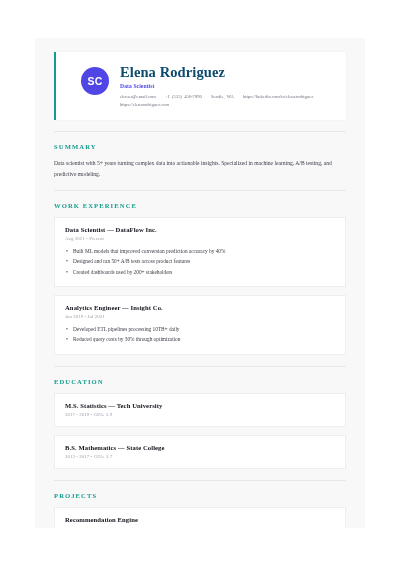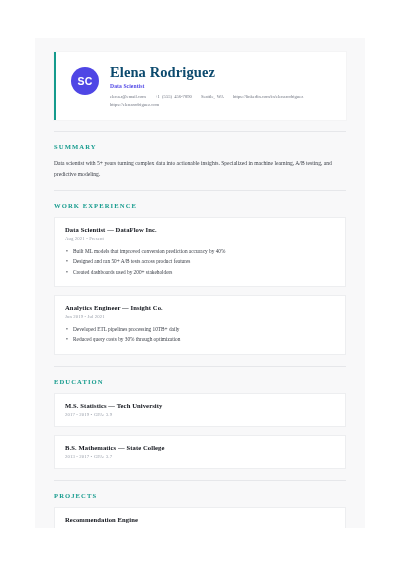--- a/index.html
+++ b/index.html
@@ -28,21 +28,21 @@
   .page-inner {
     padding: 14px 19px 0 19px;
   }
 
   
   .header-card {
     background: #ffffff;
     border-left: 2px solid #159b8d;
     display: flex;
     align-items: flex-start;
-    padding: 12px 12px 11px 15px;
+    padding: 12px 12px 11px 25px;
     box-shadow: 0 0 0 1px rgba(0,0,0,0.015);
   }
   .avatar {
     width: 28px;
     height: 28px;
     border-radius: 50%;
     background: #4f46e5;
     color: #ffffff;
     font-family: "Liberation Sans", sans-serif;
     font-weight: bold;

